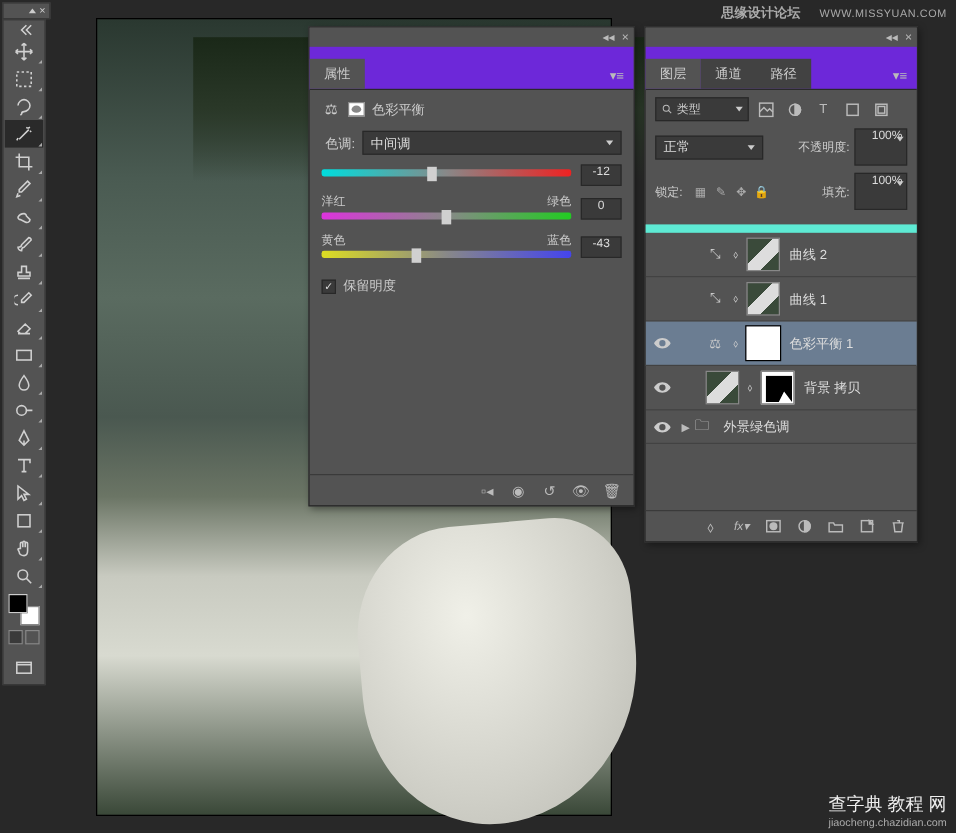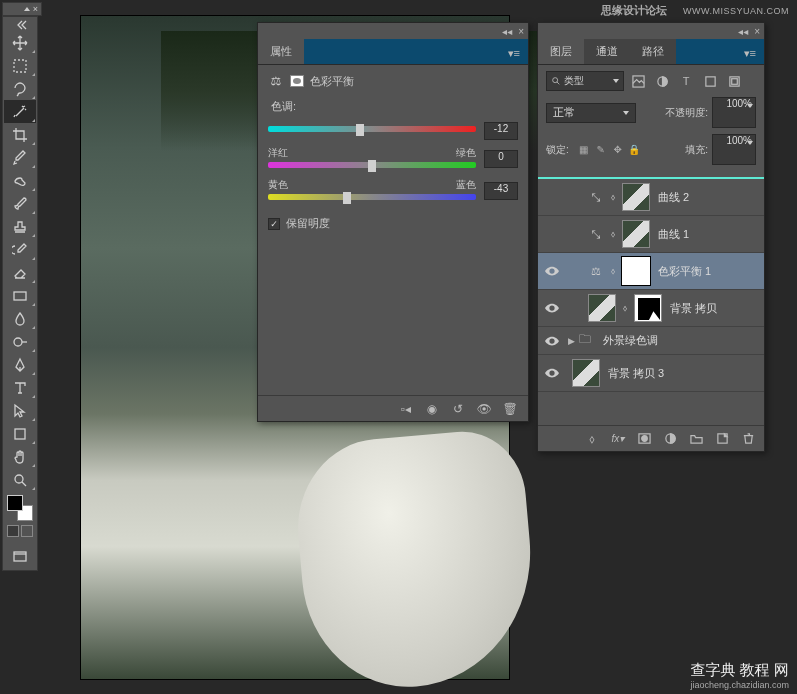--- a/index.html
+++ b/index.html
@@ -24,21 +24,21 @@
 .tool.noflag::after{display:none}
 .swatch{width:26px;height:26px;margin:4px auto;position:relative}
 .swatch .fg{position:absolute;left:0;top:0;width:16px;height:16px;background:#000;border:1px solid #ccc}
 .swatch .bg{position:absolute;right:0;bottom:0;width:16px;height:16px;background:#fff;border:1px solid #888}
 .qm{width:32px;height:18px;margin:2px auto;display:flex;justify-content:center;gap:2px}
 .qm div{width:12px;height:12px;border:1px solid #888}
 .qm div:first-child{background:#3a3a3a}
 .panel{position:absolute;background:#535353;border:1px solid #262626;box-shadow:2px 2px 6px rgba(0,0,0,.4)}
 .panel-head{height:16px;background:#535353;display:flex;justify-content:flex-end;align-items:center;padding:0 4px;gap:6px}
 .panel-head span{color:#bbb;font-size:10px;cursor:pointer}
-.tabs{height:26px;display:flex;align-items:flex-end;background:#0c4a6e;border-bottom:1px solid #2a2a2a}
+.tabs{height:36px;display:flex;align-items:flex-end;background:#6d28d9;border-bottom:1px solid #2a2a2a}
 .tab{padding:5px 12px;font-size:11px;color:#ccc;background:#424242}
 .tab.active{background:#535353}
 .tabs .menu-icon{margin-left:auto;padding:4px 8px;color:#bbb}
 .properties{left:257px;top:22px;width:272px;height:400px}
 .prop-body{padding:8px 10px}
 .prop-title{display:flex;align-items:center;gap:6px;margin-bottom:10px}
 .prop-title .icon{width:16px;height:16px;display:flex;align-items:center;justify-content:center;color:#ccc;font-size:12px}
 .row{display:flex;align-items:center;gap:6px;margin:8px 0}
 .row-label{width:28px;text-align:right;color:#ccc}
 .dropdown{flex:1;height:20px;background:#3a3a3a;border:1px solid #282828;display:flex;align-items:center;padding:0 6px;color:#ddd;position:relative}
@@ -51,21 +51,21 @@
 .slider-track.yl-bl{background:linear-gradient(90deg,#dd2,#888,#44e)}
 .slider-handle{position:absolute;top:-2px;width:8px;height:12px;background:#d0d0d0;transform:translateX(-50%)}
 .slider-input{width:34px;height:18px;background:#3a3a3a;border:1px solid #282828;color:#ddd;text-align:center;font-size:10px;margin-left:auto}
 .slider-wrap{display:flex;align-items:center;gap:8px}
 .slider-wrap .slider-area{flex:1}
 .checkbox-row{display:flex;align-items:center;gap:6px;margin-top:12px}
 .chk{width:12px;height:12px;background:#3a3a3a;border:1px solid #282828;display:flex;align-items:center;justify-content:center;color:#ddd;font-size:9px}
 .prop-footer{position:absolute;bottom:0;left:0;right:0;height:26px;border-top:1px solid #3a3a3a;display:flex;justify-content:flex-end;align-items:center;padding:0 6px;gap:2px}
 .foot-btn{width:24px;height:20px;display:flex;align-items:center;justify-content:center;color:#bbb;font-size:12px}
 .layers{left:537px;top:22px;width:228px;height:430px}
-.layers-ctrl{padding:6px 8px;border-bottom:2px solid #5eead4}
+.layers-ctrl{padding:6px 8px;border-bottom:7px solid #5eead4}
 .ctrl-row{display:flex;align-items:center;gap:4px;margin-bottom:6px}
 .icon-btn{width:20px;height:18px;display:flex;align-items:center;justify-content:center;color:#bbb;font-size:11px}
 .icon-btn svg{width:13px;height:13px;fill:none;stroke:#bbb;stroke-width:1.3}
 .filter-dd{width:78px;height:20px;background:#3a3a3a;border:1px solid #282828;display:flex;align-items:center;padding:0 4px;font-size:10px;position:relative}
 .filter-dd svg{width:10px;height:10px;stroke:#bbb;fill:none;margin-right:3px}
 .filter-dd::after{content:"";position:absolute;right:4px;border-left:3px solid transparent;border-right:3px solid transparent;border-top:4px solid #ccc}
 .pct-input{width:44px;height:31px;background:#3a3a3a;border:1px solid #282828;color:#ddd;text-align:right;padding:0 3px;font-size:10px;position:relative}
 .pct-input::after{content:"";position:absolute;right:2px;top:6px;border-left:3px solid transparent;border-right:3px solid transparent;border-top:4px solid #ccc}
 .lbl{font-size:10px;color:#ccc}
 .lock-icons{display:flex;gap:3px;margin-left:4px}
@@ -248,20 +248,23 @@
   <div class="prop-body">
     <div class="prop-title">
       <span class="icon">⚖</span>
       <span class="icon" style="border:1px solid #888;width:14px;height:12px;background:#fff;position:relative">
           <span style="position:absolute;inset:2px;background:#888;border-radius:50%"></span>
         </span>
       <span>色彩平衡</span>
     </div>
     <div class="row">
       <span class="row-label">色调:</span>
+      <div class="dropdown">
+          <span>中间调</span>
+        </div>
     </div>
     <div id="sliders">
         <div class="slider-row">
           <div class="slider-wrap">
     <div class="slider-area">
       <div class="slider-track cy-rd">
                 <div class="slider-handle" style="left:44%"></div>
               </div>
     </div>
     <div class="slider-input">-12</div>
@@ -426,31 +429,20 @@
       <div class="layer group">
         <div class="vis">
           <svg viewBox="0 0 16 10">
             <path d="M8 0C4 0 1 3 0 5c1 2 4 5 8 5s7-3 8-5c-1-2-4-5-8-5zm0 8a3 3 0 1 1 0-6 3 3 0 0 1 0 6z"></path>
           </svg>
         </div>
         <span class="chev">▶</span>
       <span class="folder">🗀</span>
       <span class="layer-name">外景绿色调</span>
       </div>
-      <div class="layer">
-        <div class="vis">
-          <svg viewBox="0 0 16 10">
-            <path d="M8 0C4 0 1 3 0 5c1 2 4 5 8 5s7-3 8-5c-1-2-4-5-8-5zm0 8a3 3 0 1 1 0-6 3 3 0 0 1 0 6z"></path>
-          </svg>
-        </div>
-        <div class="layer-icons" style="margin-left:6px">
-      <div class="thumb img"></div>
-    </div>
-        <span class="layer-name">背景 拷贝 3</span>
-      </div>
     </div>
   <div class="layers-footer">
     <div class="foot-btn">⬨</div>
     <div class="foot-btn" style="font-style:italic;font-size:10px">fx▾</div>
     <div class="foot-btn">
         <svg viewBox="0 0 14 14">
           <rect x="1" y="2" width="12" height="10"></rect>
           <circle cx="7" cy="7" r="3" fill="#bbb"></circle>
         </svg>
       </div>

